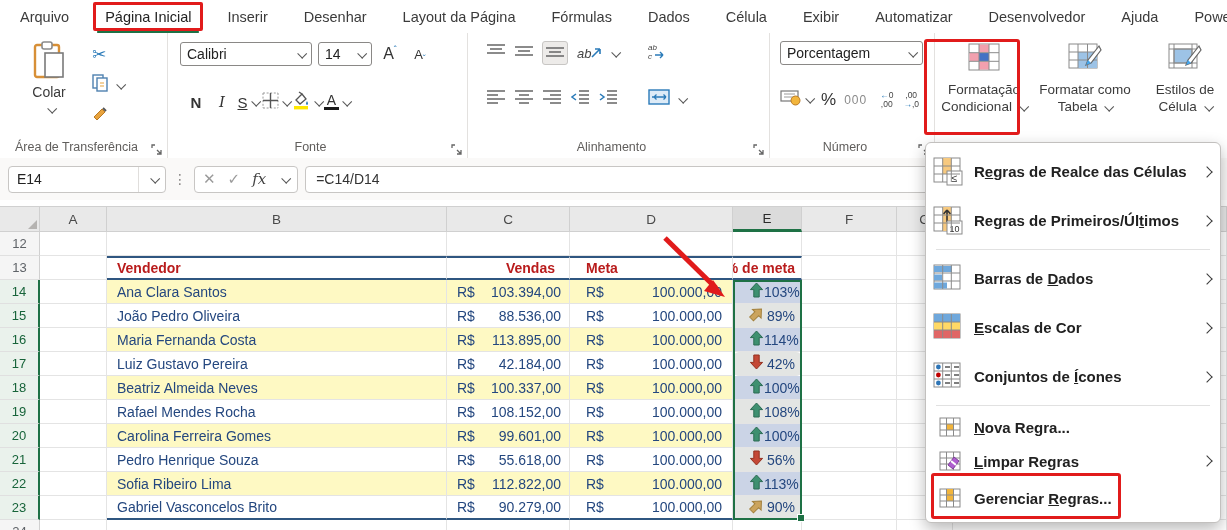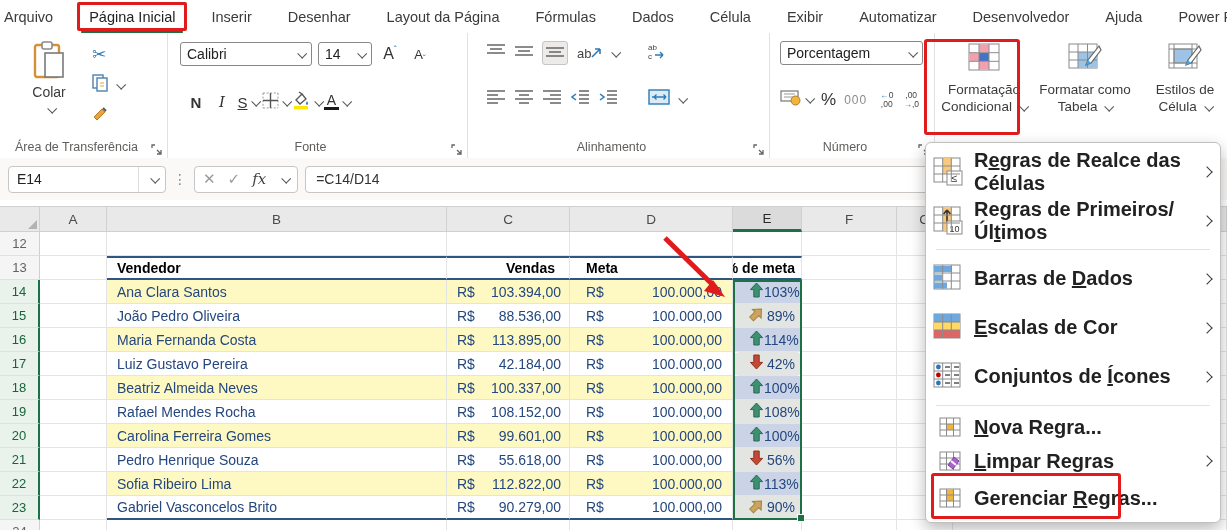--- a/index.html
+++ b/index.html
@@ -2,21 +2,21 @@
 <html><head>
 <meta charset="utf-8">
 <style>
   html,body{margin:0;padding:0;}
   body{width:1227px;height:530px;overflow:hidden;position:relative;background:#fff;
        font-family:"Liberation Sans","DejaVu Sans",sans-serif;-webkit-font-smoothing:antialiased;}
   .app{position:absolute;inset:0;}
 
   
   .tabbar{position:absolute;top:0;left:0;right:0;height:33px;background:#fff;display:flex;
-          align-items:center;padding-left:4px;gap:36px;}
+          align-items:center;padding-left:20px;gap:36px;}
   .tab{position:relative;font-size:14.5px;color:#3b3b3b;white-space:nowrap;cursor:default;}
   .tab.selected{color:#232323;}
   .tab.selected .greenbar{position:absolute;left:-8px;right:-8px;bottom:-9px;height:3.5px;
           background:#1E7145;border-radius:2px;}
   .tab.selected .redbox{position:absolute;left:-12px;right:-12px;top:-7px;bottom:-6px;
           border:3px solid #E11B1B;border-radius:2px;pointer-events:none;}
 
   
   .ribbon{position:absolute;top:33px;left:0;right:0;height:125px;background:#fff;
           border-bottom:1px solid #E1DFDD;display:flex;}
@@ -34,21 +34,21 @@
   .bigbtn{position:absolute;top:8px;left:18px;width:62px;text-align:center;color:#3b3b3b;font-size:14px;}
   .minicol{position:absolute;top:10px;left:92px;display:flex;flex-direction:column;gap:9px;align-items:flex-start;}
   .minirow{display:flex;align-items:center;gap:4px;height:22px;}
   .g-font{width:300px;}
   .g-align{width:302px;}
   .g-num{width:165px;}
   .g-styles{flex:1 1 auto;border-right:none;}
   .fsym{font-size:15px;color:#333;}
   .stylebtn{position:absolute;top:8px;text-align:center;font-size:13.5px;color:#3b3b3b;line-height:17px;}
   .stylebtn .sicon{display:block;margin:2px auto 6px;}
-  .alnicon{margin:0 5px;}
+  .alnicon{margin:0 5px;font-style:italic;}
   .selbox{background:#EDEBE9;border:1px solid #C8C6C4;border-radius:3px;padding:2px 3px;margin:0 4px;}
   .two-tiny{display:flex;flex-direction:column;font-size:8.5px;line-height:8.5px;color:#444;margin:0 5px;text-align:center;}
   .two-tiny .bluearr{color:#2B7BB9;}
 
   
   .fbar{position:absolute;top:158px;left:0;right:0;height:42px;background:#FAF9F8;display:flex;
         align-items:center;padding:0 8px;box-sizing:border-box;gap:7px;}
   .namebox{width:158px;height:27px;background:#fff;border:1px solid #C8C6C4;border-radius:4px;
            display:flex;align-items:center;box-sizing:border-box;font-size:14px;color:#222;}
   .namebox .nbtext{flex:1;padding-left:8px;}
@@ -79,41 +79,41 @@
   .cell{border-right:1px solid #E4E4E4;border-bottom:1px solid #E4E4E4;box-sizing:border-box;
         font-size:14px;color:#24477F;display:flex;align-items:center;overflow:hidden;white-space:nowrap;}
   .cell.blue{background:#fef9c3;}
   .cell.whiterow{background:#FFFFFF;}
   .cell.selcol.blue{background:#CBD4E6;}
   .cell.selcol.whiterow{background:#E3E5E3;}
   .cell.name{padding-left:10px;}
   .cell.money{justify-content:space-between;padding:0 8px 0 10px;}
   .cell.moneyD{justify-content:space-between;padding:0 10px 0 16px;}
   .cell.pctcell{justify-content:space-between;padding:0 6px 0 13px;}
-  .cell.th{color:#000000;font-weight:bold;background:#fff;border-top:2px solid #2F5680;border-bottom:2px solid #2F5680;}
+  .cell.th{color:#b91c1c;font-weight:bold;background:#fff;border-top:2px solid #2F5680;border-bottom:2px solid #2F5680;}
   .cell.th.thname{padding-left:10px;}
   .cell.th.thvendas{justify-content:flex-end;padding-right:14px;}
   .cell.th.thmeta{padding-left:16px;}
   .cell.th.thpct{justify-content:flex-end;padding-right:6px;}
   .cell.lastrow{border-bottom:2px solid #2F5680;}
   .selrect{position:absolute;left:733px;top:80px;width:69px;height:240px;border:2px solid #1E7145;
            box-sizing:border-box;pointer-events:none;z-index:5;}
   .fillhandle{position:absolute;left:797px;top:314px;width:8px;height:8px;background:#1E7145;
               border:1.5px solid #fff;box-sizing:border-box;z-index:6;}
   .redarrow{position:absolute;left:650px;top:28px;z-index:7;pointer-events:none;}
 
   
   .menu{position:absolute;left:925px;top:142px;width:296px;background:#fff;border:1px solid #C2C0BE;
         border-radius:6px;box-shadow:0 6px 16px rgba(0,0,0,.28);z-index:50;padding:4px 0;box-sizing:border-box;}
   .mitem{display:flex;align-items:center;cursor:default;}
   .mitem.large{height:49px;}
   .mitem.small{height:34px;}
   .mitem.tall{height:40px;}
   .micon{width:48px;flex:0 0 48px;display:flex;justify-content:center;align-items:center;}
-  .mlabel{flex:1;font-size:20px;font-weight:600;color:#212121;}
+  .mlabel{flex:1;font-size:15px;font-weight:600;color:#212121;}
   .mlabel u{text-decoration:underline;}
   .msub{width:26px;flex:0 0 26px;display:flex;justify-content:center;align-items:center;}
   .subchev{display:inline-block;width:7px;height:7px;border-right:1.8px solid #3a3a3a;border-top:1.8px solid #3a3a3a;transform:rotate(45deg);}
   .msep{height:1px;background:#E1E1E1;margin:4px 10px;}
 
   
   .anno{position:absolute;border:3px solid #E11B1B;border-radius:3px;z-index:60;pointer-events:none;box-sizing:border-box;}
   .anno-fc{left:924px;top:39px;width:96px;height:96px;}
   .anno-manage{left:931px;top:473px;width:190px;height:46px;}
 </style>

